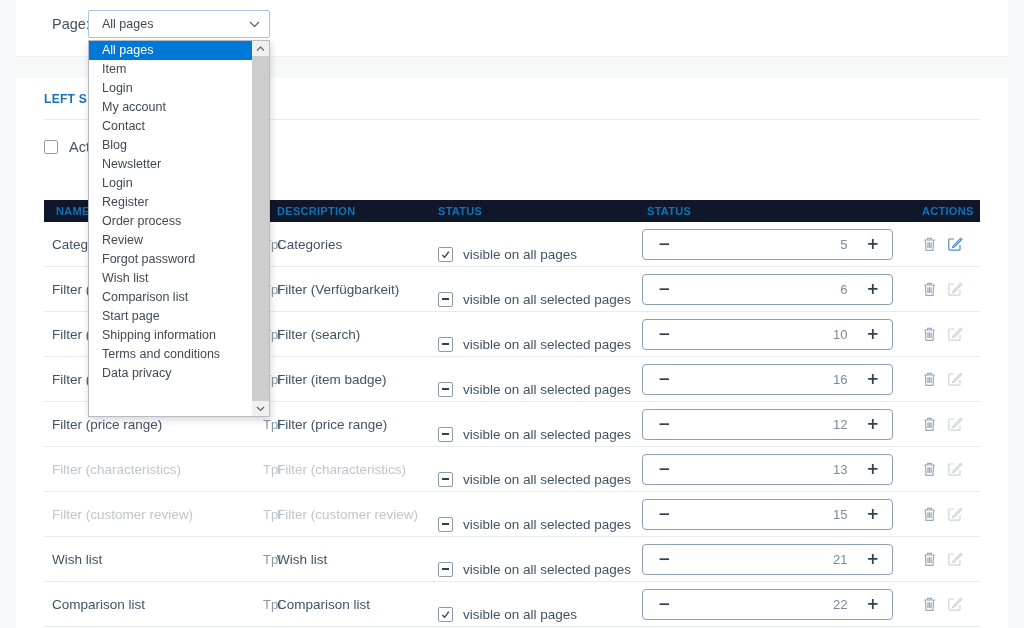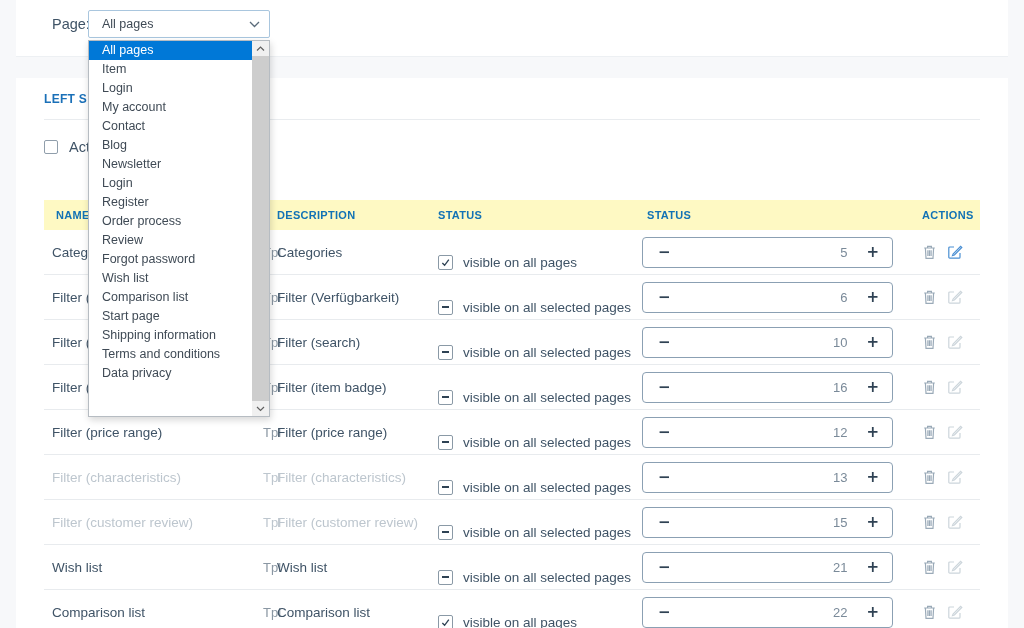--- a/index.html
+++ b/index.html
@@ -53,21 +53,21 @@
   .active-row {
     position:absolute; left:28px; top:61px;
     display:flex; align-items:center; gap:11px; font-size:14.5px; color:#3f5366; cursor:default;
   }
   .acb { width:14px; height:14px; border:1px solid #909eab; border-radius:2px; background:#fff; }
 
   
   .table { position:absolute; left:28px; top:122px; width:936px; }
   .tgrid { display:grid; grid-template-columns:171px 62px 161px 204px 251px 1fr; align-items:center; }
   .thead {
-    height:30px; background:#fef9c3;
+    height:22px; background:#0f172a;
     font-size:11px; font-weight:bold; color:#1272b5; letter-spacing:.3px;
   }
   .h-name { padding-left:12px; }
   .h-sort { padding-left:5px; }
   .h-act  { padding-left:29px; }
   .trow { height:45px; border-bottom:1px solid #e8ebee; font-size:13.5px; background:#fff; }
   .c-name { padding-left:8px; white-space:nowrap; overflow:hidden; }
   .c-type { color:#8a97a3; font-size:13px;margin-left:48px; }
   .c-desc { white-space:nowrap; overflow:hidden; }
   .trow.disabled .c-name, .trow.disabled .c-type, .trow.disabled .c-desc { color:#bdc6ce; }

